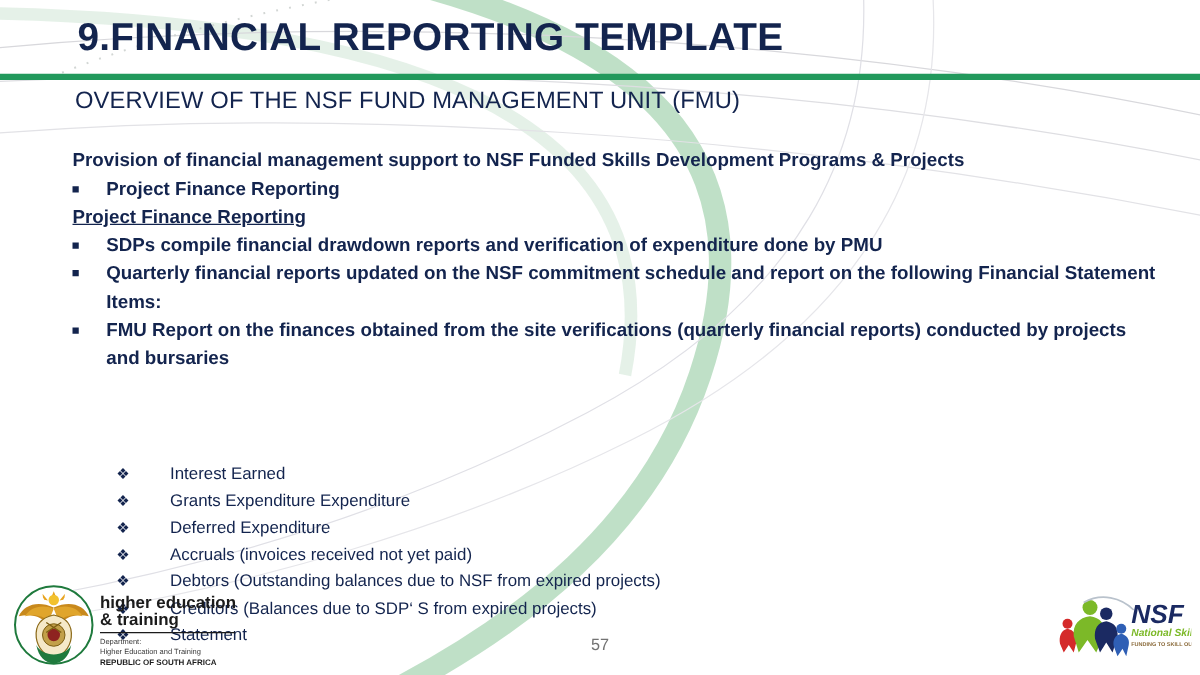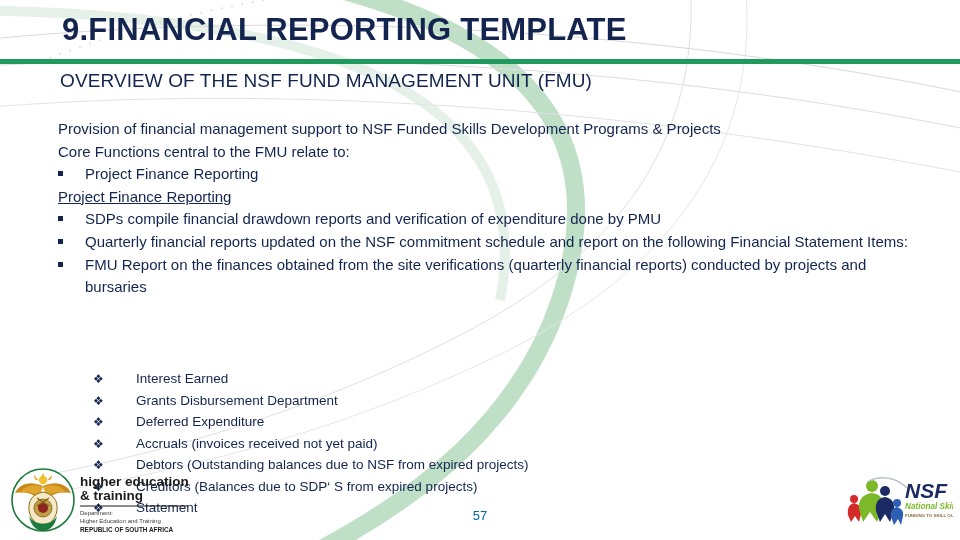--- a/index.html
+++ b/index.html
@@ -64,20 +64,21 @@
 
   
   .body-block {
     position: absolute;
     left: 58px;
     top: 118px;
     width: 870px;
     color: #13244e;
     font-size: 15px;
     line-height: 22.6px;
+    font-weight: bold;
   }
   .para {
     white-space: nowrap;
   }
   .heading-underline {
     text-decoration: underline;
     white-space: nowrap;
   }
   .bullet-row {
     display: flex;
@@ -134,21 +135,21 @@
   }
 
   
   .page-num {
     position: absolute;
     left: 0;
     top: 508px;
     width: 960px;
     text-align: center;
     font-size: 13px;
-    color: #0369a1;
+    color: #737373;
   }
 
   
   .logo-dhet {
     position: absolute;
     left: 10px;
     top: 464px;
     width: 180px;
     height: 72px;
   }
@@ -181,21 +182,20 @@
 
   <div class="title">9.FINANCIAL REPORTING TEMPLATE</div>
 
   <div class="green-rule"></div>
 
   <div class="subtitle">OVERVIEW  OF THE NSF FUND MANAGEMENT UNIT (FMU)</div>
 
   <div class="body-block">
 
     <div class="para">Provision of financial management support  to NSF Funded Skills Development Programs &amp; Projects</div>
-    <div class="para">Core Functions central to the FMU relate to:</div>
 
     <div class="bullet-row">
       <span class="bullet-mark"><i class="bullet-sq"></i></span>
       <span class="bullet-text nowrap">Project Finance Reporting</span>
     </div>
 
     <div class="heading-underline">Project Finance Reporting</div>
 
     <div class="bullet-row">
       <span class="bullet-mark"><i class="bullet-sq"></i></span>
@@ -211,21 +211,21 @@
     </div>
   </div>
 
   <div class="sub-block">
     <div class="sub-row">
       <span class="sub-mark">❖</span>
       <span class="sub-text">Interest Earned</span>
     </div>
     <div class="sub-row">
       <span class="sub-mark">❖</span>
-      <span class="sub-text">Grants Disbursement Department</span>
+      <span class="sub-text">Grants Expenditure Expenditure</span>
     </div>
     <div class="sub-row">
       <span class="sub-mark">❖</span>
       <span class="sub-text">Deferred Expenditure</span>
     </div>
     <div class="sub-row">
       <span class="sub-mark">❖</span>
       <span class="sub-text"> Accruals (invoices received not yet paid)</span>
     </div>
     <div class="sub-row">

